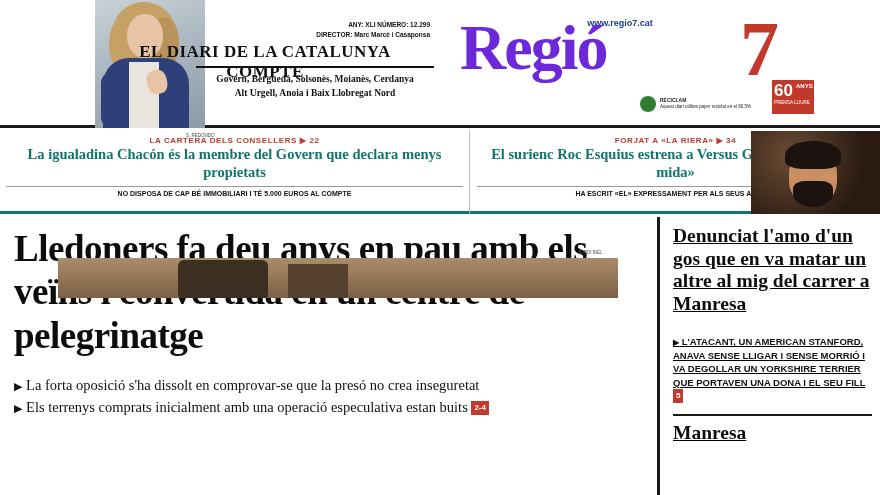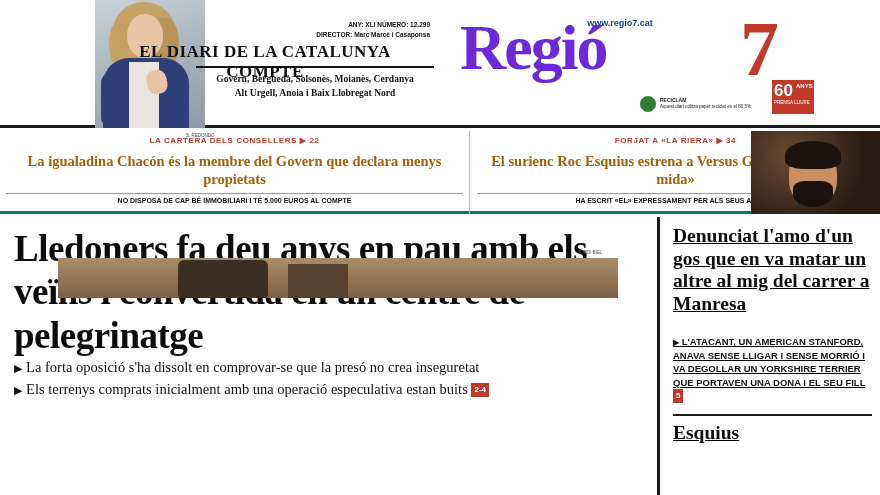--- a/index.html
+++ b/index.html
@@ -224,22 +224,22 @@
   .promo-kicker .arrowpg {
     display: inline-block;
     color: #c0392b;
   }
   .promo-head {
     text-align: center;
     font-family: "Liberation Serif", serif;
     font-weight: bold;
     font-size: 14.5px;
     line-height: 1.25;
-    color: #a16207;
-    margin-top: 7px;
+    color: #0f766e;
+    margin-top: 0;
   }
   .promo-foot {
     text-align: center;
     font-family: "Liberation Sans", sans-serif;
     font-size: 7px;
     font-weight: bold;
     color: #111;
     border-top: 1px solid #999;
     margin-top: 5px;
     padding-top: 3px;
@@ -291,20 +291,21 @@
   }
   .lead-head {
     font-family: "Liberation Serif", serif;
     font-weight: bold;
     font-size: 37px;
     line-height: 1.17;
     color: #0d0d0d;
     letter-spacing: -0.5px;
   }
   .lead-bullets {
+    margin-top: 18px;
   }
   .lead-bullets .b {
     font-family: "Liberation Serif", serif;
     font-size: 14.5px;
     line-height: 1.5;
     color: #111;
   }
   .lead-bullets .b .tri { color: #111; font-size: 11px; }
   .pg-red {
     display: inline-block;
@@ -489,16 +490,16 @@
   </div>
 
   <div class="rightcol">
     <div class="rc-head">Denunciat l'amo d'un gos que en va matar un altre al mig del carrer a Manresa</div>
     <div class="rc-body">
       <span class="tri">▶</span>
       <span>L'ATACANT, UN AMERICAN STANFORD, ANAVA SENSE LLIGAR I SENSE MORRIÓ I VA DEGOLLAR UN YORKSHIRE TERRIER QUE PORTAVEN UNA DONA I EL SEU FILL</span>
       <span class="pg-red">5</span>
     </div>
     <div class="rc-rule"></div>
-    <div class="rc-head2">Esquius</div>
+    <div class="rc-head2">Manresa</div>
   </div>
 
 </div>
 
 </body></html>

